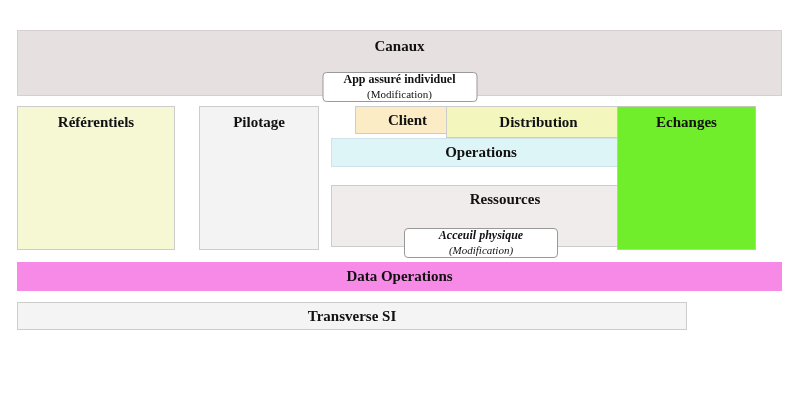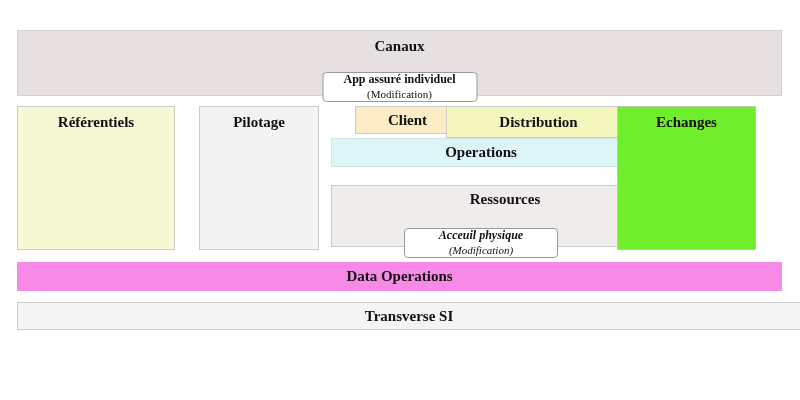--- a/index.html
+++ b/index.html
@@ -28,21 +28,21 @@
   .pilotage{left:199px;top:106px;width:120px;height:144px;background:var(--pilotage-bg);}
   .client{left:331px;top:106px;width:105px;height:28px;background:var(--client-bg);margin-left:24px;}
   .distribution{left:446px;top:106px;width:185px;height:32px;background:var(--distribution-bg);}
   .operations{left:331px;top:138px;width:300px;height:29px;background:var(--operations-bg);border-color:#cfe4e8;}
   .ressources{left:331px;top:185px;width:300px;height:62px;background:var(--ressources-bg);}
   .ressources .title{padding-top:4px;padding-left:48px;}
   .ressources .card{top:26px;width:154px;height:30px;font-style:italic;}
   .echanges{left:617px;top:106px;width:139px;height:144px;background:var(--echanges-bg);border-color:#bccab2;}
 
   .data-plateforme{left:17px;top:262px;width:765px;height:29px;background:var(--data-plateforme-bg);border-color:var(--data-plateforme-bg);}
-  .transverse{left:17px;top:302px;width:784px;height:28px;background:var(--transverse-bg);}
+  .transverse{left:17px;top:302px;width:670px;height:28px;background:var(--transverse-bg);}
 </style>
 </head>
 <body>
 
 <div class="stage">
 
   <div class="blk canaux">
     <div class="title top-title">Canaux</div>
     <div class="card">
       <div class="card-title">App assuré individuel</div>

